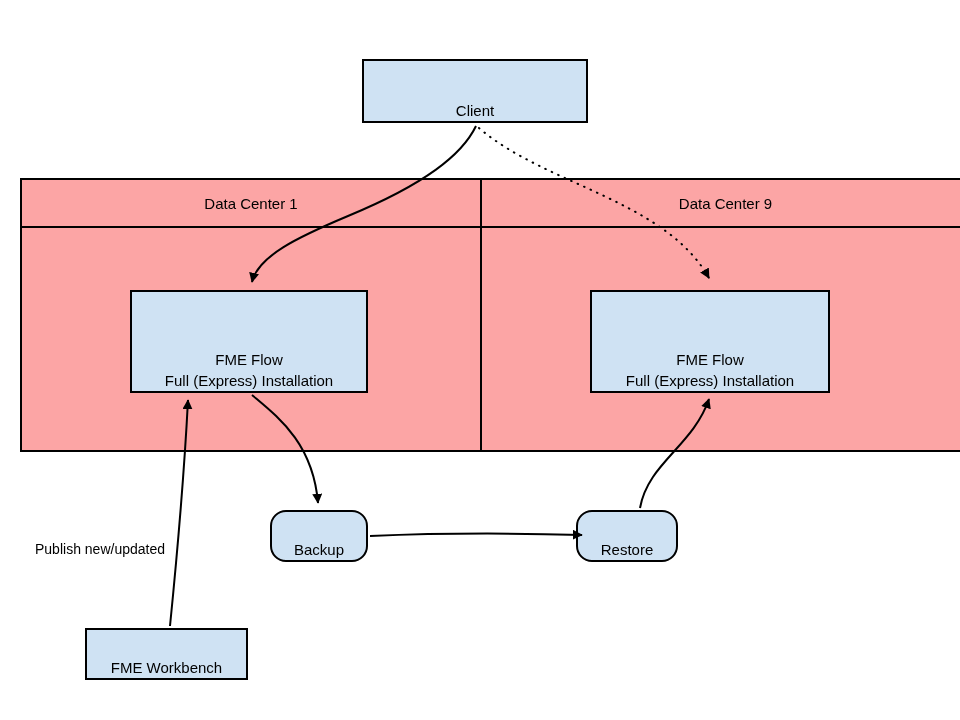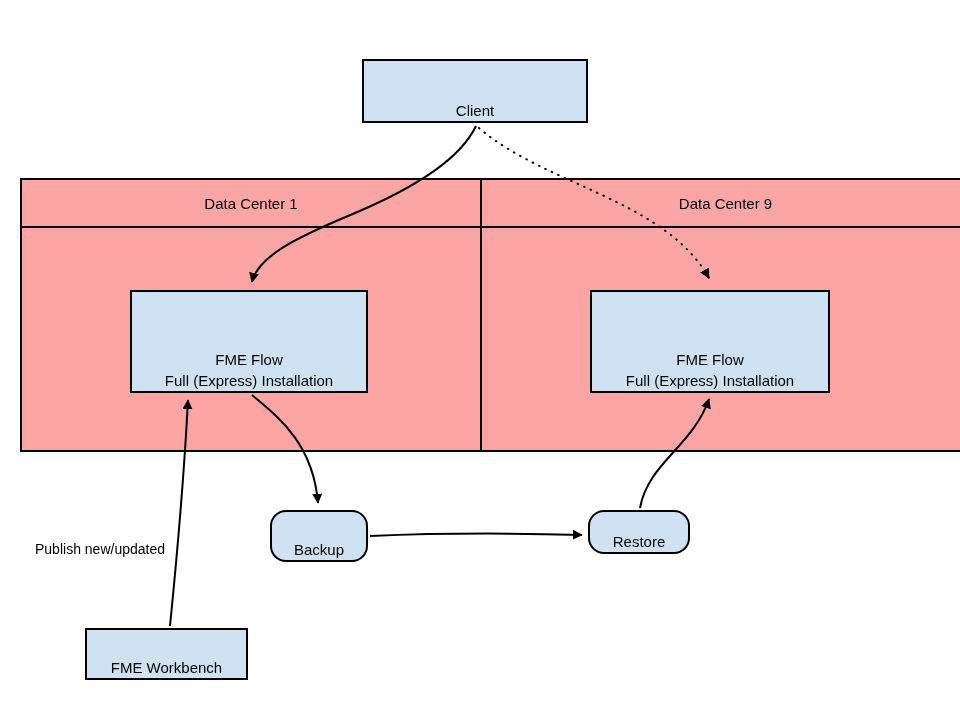--- a/index.html
+++ b/index.html
@@ -67,21 +67,21 @@
     <div>
       <div>FME Flow</div>
       <div>Full (Express) Installation</div>
     </div>
   </div>
 
   <div class="node rounded" style="left:270px;top:510px;width:98px;height:52px;">
     <span>Backup</span>
   </div>
 
-  <div class="node rounded" style="left:588px;top:510px;width:102px;height:44px;">
+  <div class="node rounded" style="left:576px;top:510px;width:102px;height:52px;">
     <span>Restore</span>
   </div>
 
   <div class="node" style="left:85px;top:628px;width:163px;height:52px;">
     <span>FME Workbench</span>
   </div>
 
   <div class="note">
     <div>Publish new/updated</div>
   </div>

